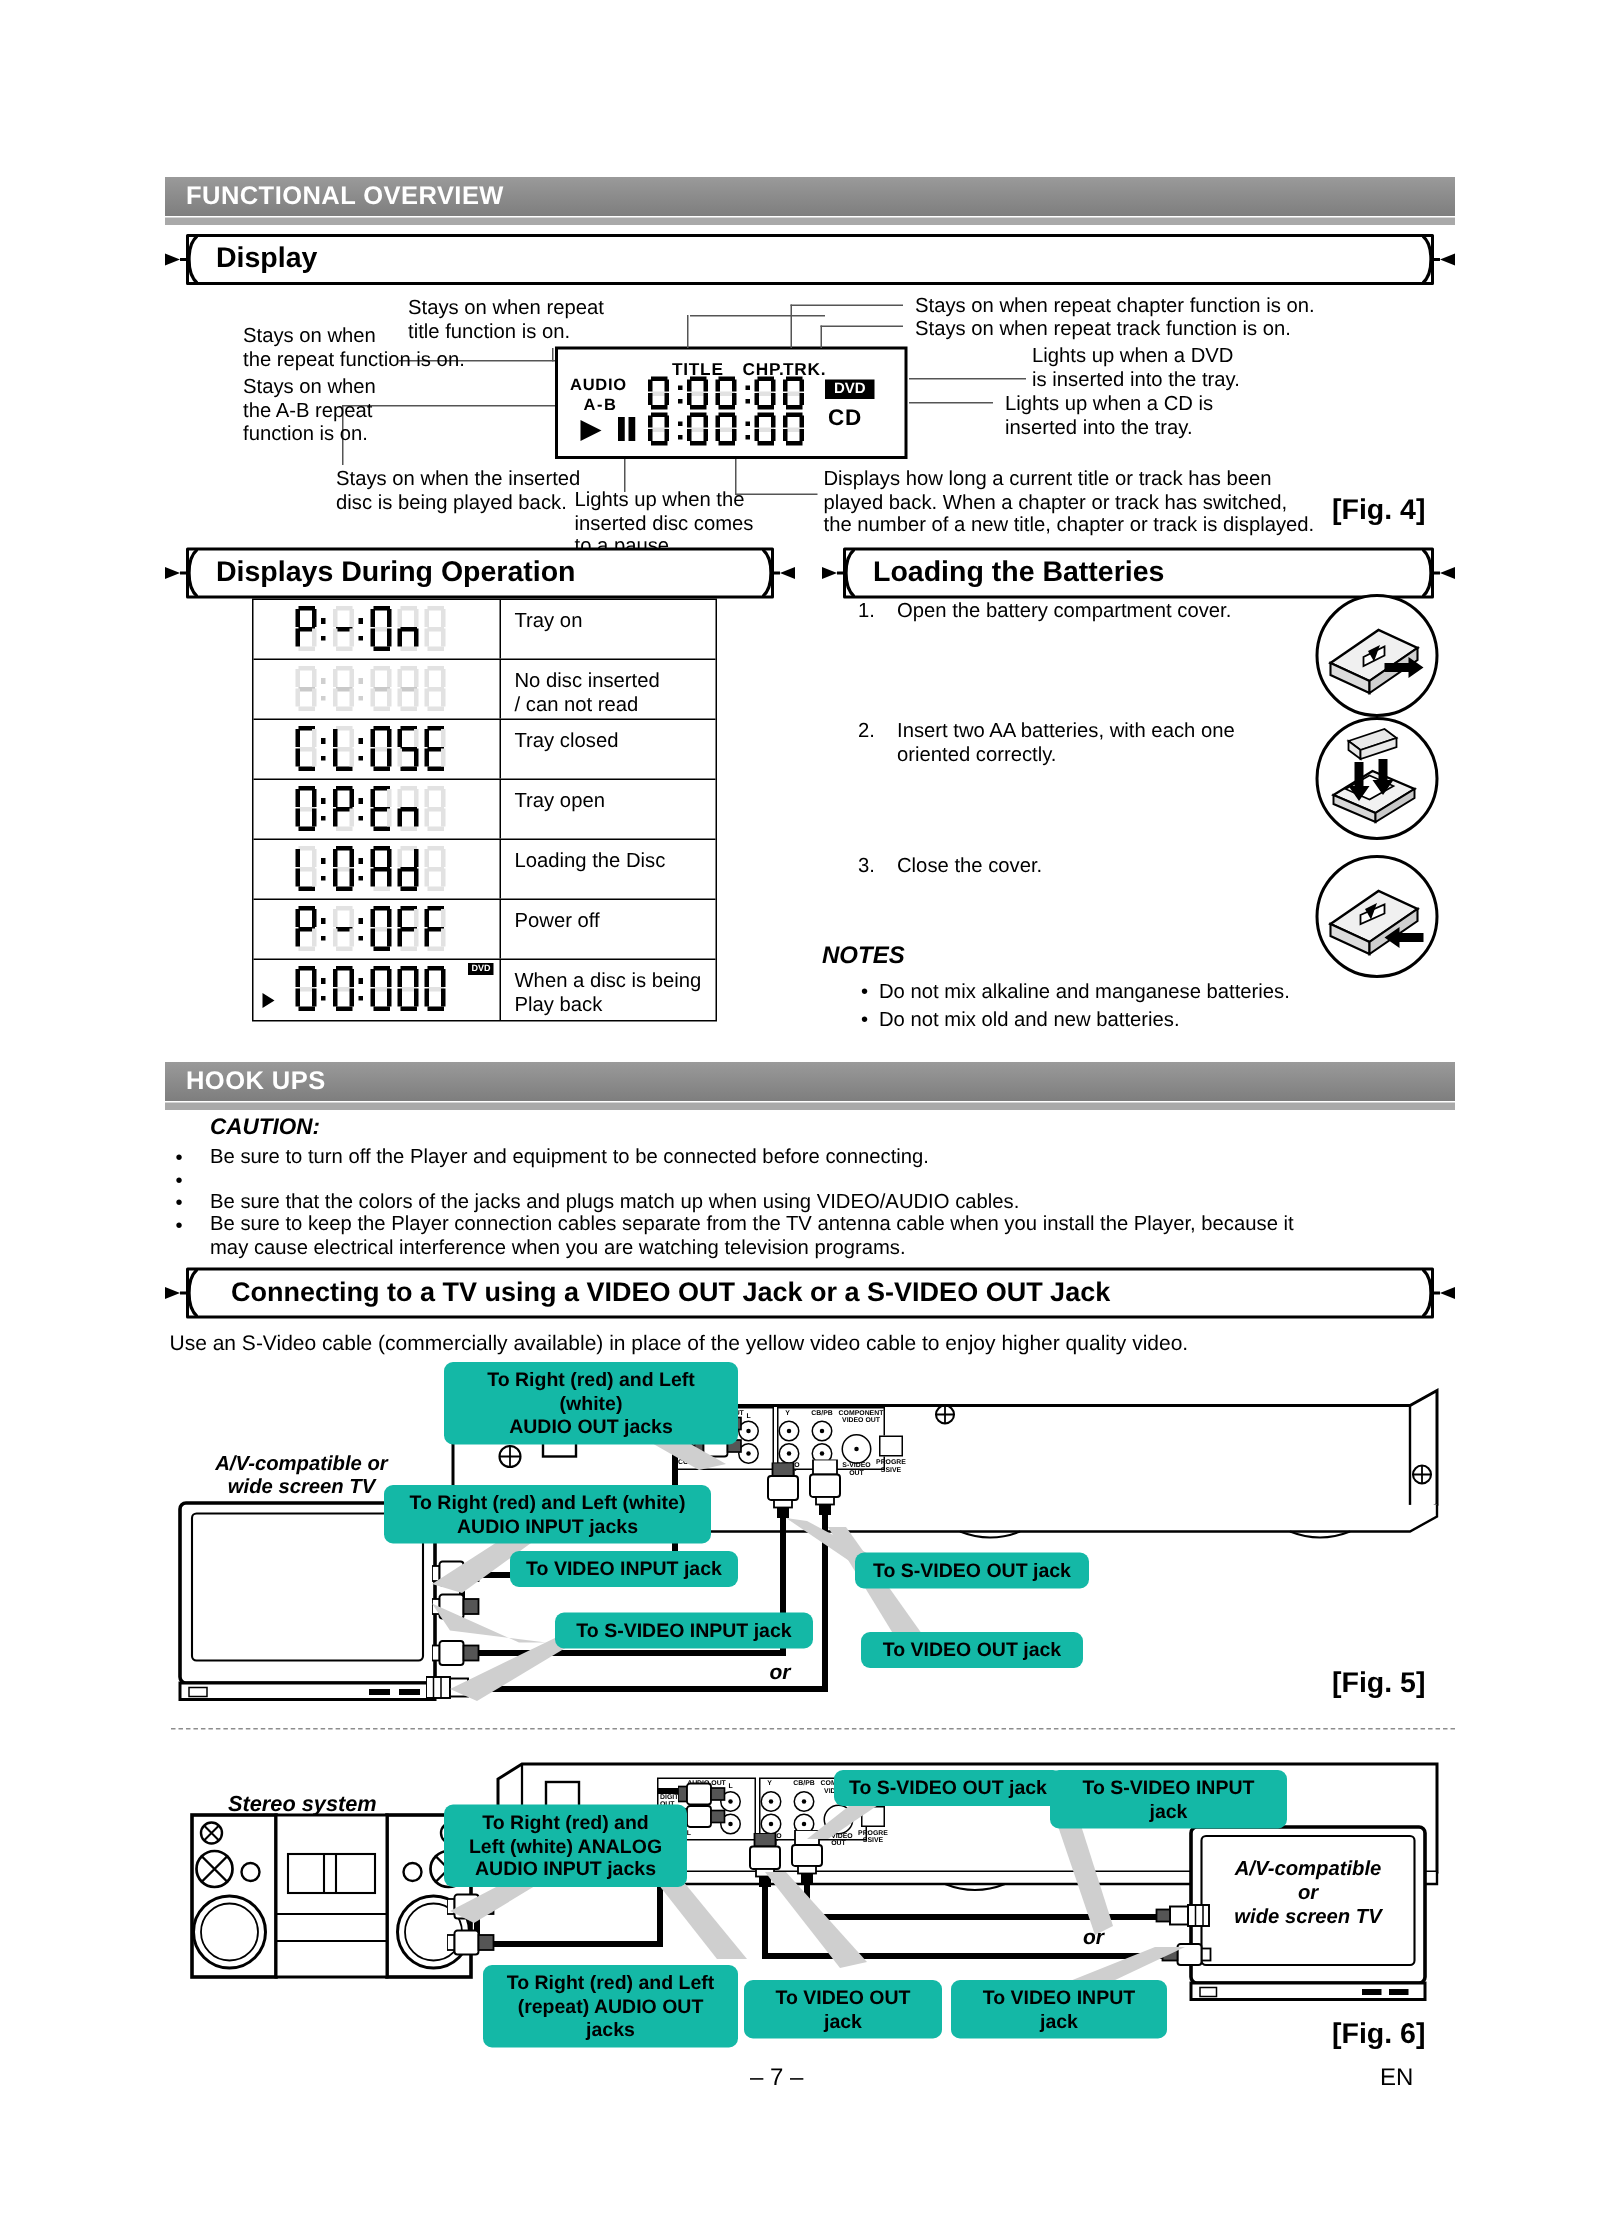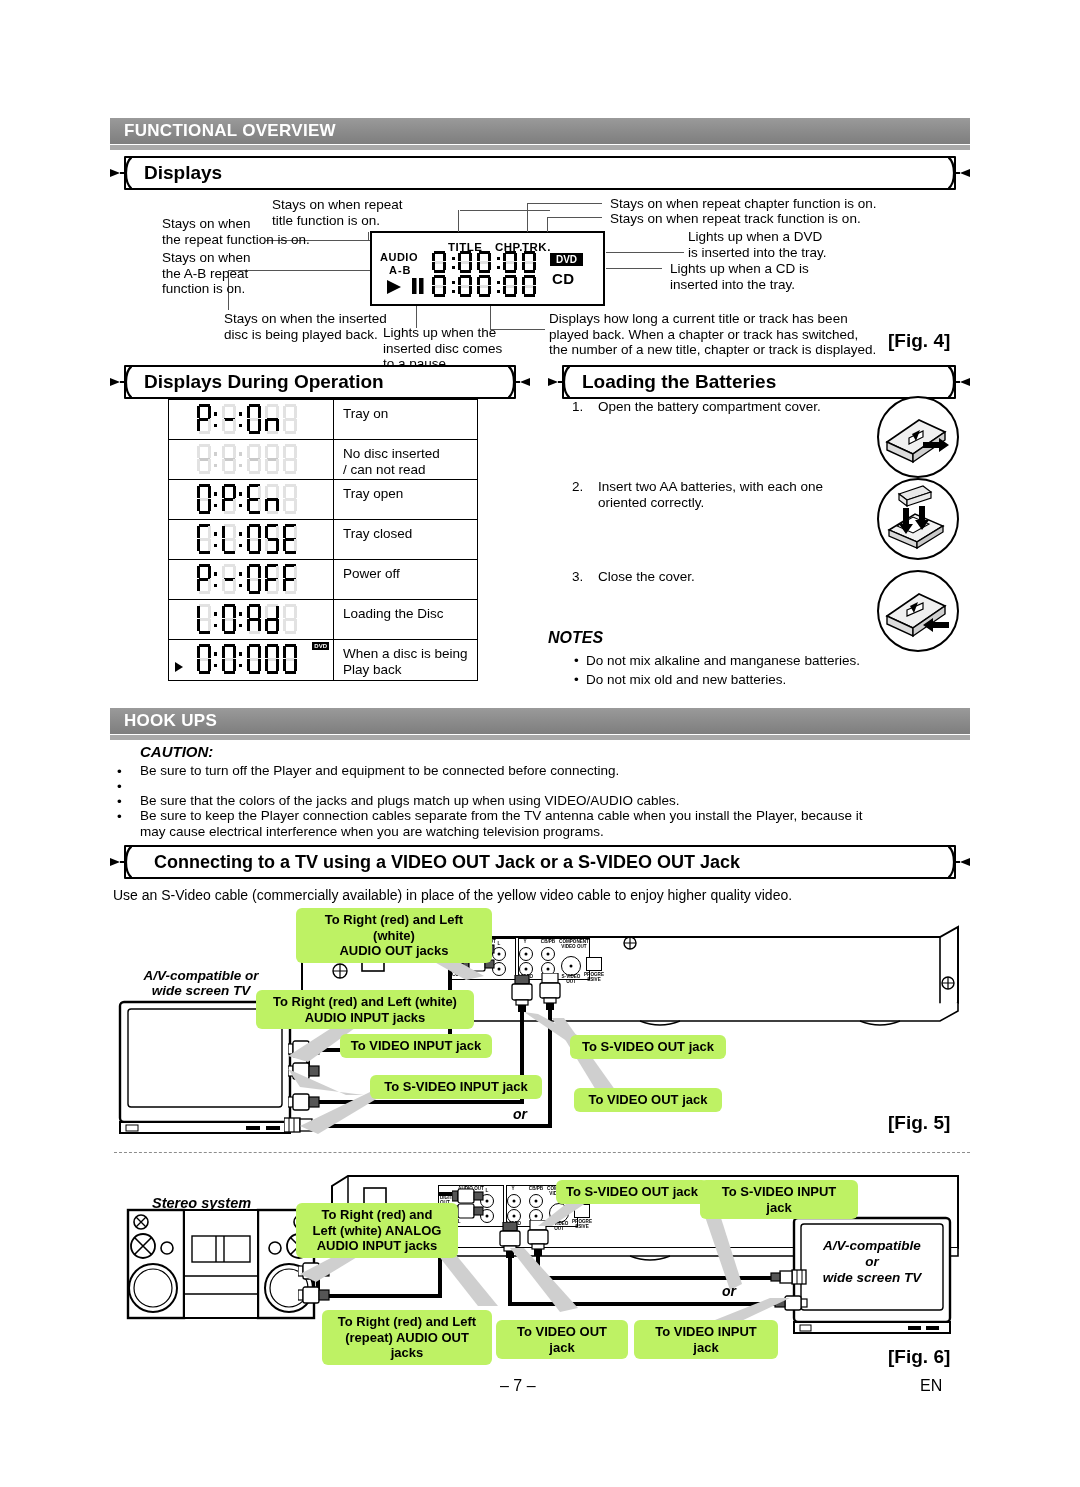--- a/index.html
+++ b/index.html
@@ -79,21 +79,21 @@
 
   
   .batcircle {
     position:absolute; border:2.5px solid #000; border-radius:50%;
     background:#fff; overflow:hidden;
   }
 
   
   .callout {
     position:absolute;
-    background:#bef264;
+    background:#14b8a6;
     color:#000;
     font-size:13px; font-weight:bold; line-height:15.5px;
     border-radius:6px;
     padding:4px 8px;
     text-align:center;
     white-space:pre-line;
     box-sizing:border-box;
   }
   .cable { position:absolute; background:#000; }
   .jack { position:absolute; border:1.4px solid #000; border-radius:50%; background:#fff; box-sizing:border-box; }
@@ -127,21 +127,21 @@
     <svg class="tail left" viewBox="0 0 22 34">
       <path d="M22 1 C14 7,14 27,22 33" fill="none" stroke="#000" stroke-width="2.2"></path>
       <path d="M0 13 L10 17 L0 21 Z" fill="#000"></path>
       <path d="M10 17 L16 17" stroke="#000" stroke-width="2"></path>
     </svg>
     <svg class="tail right" viewBox="0 0 22 34">
       <path d="M0 1 C8 7,8 27,0 33" fill="none" stroke="#000" stroke-width="2.2"></path>
       <path d="M22 13 L12 17 L22 21 Z" fill="#000"></path>
       <path d="M12 17 L6 17" stroke="#000" stroke-width="2"></path>
     </svg>
-    <div class="rlabel">Displays</div>
+    <div class="rlabel">Display</div>
   </div>
 
   <div class="vfd" style="left:370px;top:231px;width:235px;height:75px;">
     <div class="seg-word" style="left:8px;top:18px;font-size:11px;">AUDIO</div>
     <div class="seg-word" style="left:17px;top:31px;font-size:11px;letter-spacing:1px;">A-B</div>
 
     <svg style="position:absolute;left:12px;top:44px;" width="20" height="20" viewBox="0 0 20 20">
       <path d="M3 3 L17 10 L3 17 Z" fill="#000"></path>
     </svg>
 
@@ -442,20 +442,80 @@
  / can not read</div>
       </div>
       <div class="drow" style="height: 40px;">
         <div class="dcell-seg">
           <div style="position: absolute; left: 28px; top: 4px;">
             <div class="sseg" style="left: 0px; top: 0px; width: 14px; height: 30px;">
               <i style="left: 1.5px; top: 0px; width: 11px; height: 3px; background: rgb(0, 0, 0);"></i>
               <i style="left: 1.5px; top: 27px; width: 11px; height: 3px; background: rgb(0, 0, 0);"></i>
               <i style="left: 1.5px; top: 13.5px; width: 11px; height: 3px; background: rgb(226, 226, 226);"></i>
               <i style="left: 0px; top: 1.5px; width: 3px; height: 12px; background: rgb(0, 0, 0);"></i>
+              <i style="left: 11px; top: 1.5px; width: 3px; height: 12px; background: rgb(226, 226, 226);"></i>
+              <i style="left: 0px; top: 15px; width: 3px; height: 12px; background: rgb(0, 0, 0);"></i>
+              <i style="left: 11px; top: 15px; width: 3px; height: 12px; background: rgb(226, 226, 226);"></i>
+            </div>
+            <div class="sseg" style="left: 25px; top: 0px; width: 14px; height: 30px;">
+              <i style="left: 1.5px; top: 0px; width: 11px; height: 3px; background: rgb(226, 226, 226);"></i>
+              <i style="left: 1.5px; top: 27px; width: 11px; height: 3px; background: rgb(0, 0, 0);"></i>
+              <i style="left: 1.5px; top: 13.5px; width: 11px; height: 3px; background: rgb(226, 226, 226);"></i>
+              <i style="left: 0px; top: 1.5px; width: 3px; height: 12px; background: rgb(0, 0, 0);"></i>
+              <i style="left: 11px; top: 1.5px; width: 3px; height: 12px; background: rgb(226, 226, 226);"></i>
+              <i style="left: 0px; top: 15px; width: 3px; height: 12px; background: rgb(0, 0, 0);"></i>
+              <i style="left: 11px; top: 15px; width: 3px; height: 12px; background: rgb(226, 226, 226);"></i>
+            </div>
+            <div class="sseg" style="left: 50px; top: 0px; width: 14px; height: 30px;">
+              <i style="left: 1.5px; top: 0px; width: 11px; height: 3px; background: rgb(0, 0, 0);"></i>
+              <i style="left: 1.5px; top: 27px; width: 11px; height: 3px; background: rgb(0, 0, 0);"></i>
+              <i style="left: 1.5px; top: 13.5px; width: 11px; height: 3px; background: rgb(226, 226, 226);"></i>
+              <i style="left: 0px; top: 1.5px; width: 3px; height: 12px; background: rgb(0, 0, 0);"></i>
+              <i style="left: 11px; top: 1.5px; width: 3px; height: 12px; background: rgb(0, 0, 0);"></i>
+              <i style="left: 0px; top: 15px; width: 3px; height: 12px; background: rgb(0, 0, 0);"></i>
+              <i style="left: 11px; top: 15px; width: 3px; height: 12px; background: rgb(0, 0, 0);"></i>
+            </div>
+            <div class="sseg" style="left: 68px; top: 0px; width: 14px; height: 30px;">
+              <i style="left: 1.5px; top: 0px; width: 11px; height: 3px; background: rgb(0, 0, 0);"></i>
+              <i style="left: 1.5px; top: 27px; width: 11px; height: 3px; background: rgb(0, 0, 0);"></i>
+              <i style="left: 1.5px; top: 13.5px; width: 11px; height: 3px; background: rgb(0, 0, 0);"></i>
+              <i style="left: 0px; top: 1.5px; width: 3px; height: 12px; background: rgb(0, 0, 0);"></i>
+              <i style="left: 11px; top: 1.5px; width: 3px; height: 12px; background: rgb(226, 226, 226);"></i>
+              <i style="left: 0px; top: 15px; width: 3px; height: 12px; background: rgb(226, 226, 226);"></i>
+              <i style="left: 11px; top: 15px; width: 3px; height: 12px; background: rgb(0, 0, 0);"></i>
+            </div>
+            <div class="sseg" style="left: 86px; top: 0px; width: 14px; height: 30px;">
+              <i style="left: 1.5px; top: 0px; width: 11px; height: 3px; background: rgb(0, 0, 0);"></i>
+              <i style="left: 1.5px; top: 27px; width: 11px; height: 3px; background: rgb(0, 0, 0);"></i>
+              <i style="left: 1.5px; top: 13.5px; width: 11px; height: 3px; background: rgb(0, 0, 0);"></i>
+              <i style="left: 0px; top: 1.5px; width: 3px; height: 12px; background: rgb(0, 0, 0);"></i>
+              <i style="left: 11px; top: 1.5px; width: 3px; height: 12px; background: rgb(226, 226, 226);"></i>
+              <i style="left: 0px; top: 15px; width: 3px; height: 12px; background: rgb(0, 0, 0);"></i>
+              <i style="left: 11px; top: 15px; width: 3px; height: 12px; background: rgb(226, 226, 226);"></i>
+            </div>
+            <div style="position: absolute; left: 17px; top: 0px;">
+              <i style="position: absolute; display: block; left: 0px; top: 8.4px; width: 3.2px; height: 3.2px; background: rgb(0, 0, 0);"></i>
+              <i style="position: absolute; display: block; left: 0px; top: 19.8px; width: 3.2px; height: 3.2px; background: rgb(0, 0, 0);"></i>
+            </div>
+            <div style="position: absolute; left: 42px; top: 0px;">
+              <i style="position: absolute; display: block; left: 0px; top: 8.4px; width: 3.2px; height: 3.2px; background: rgb(0, 0, 0);"></i>
+              <i style="position: absolute; display: block; left: 0px; top: 19.8px; width: 3.2px; height: 3.2px; background: rgb(0, 0, 0);"></i>
+            </div>
+          </div>
+        </div>
+        <div class="dcell-txt">Tray closed</div>
+      </div>
+      <div class="drow" style="height: 40px;">
+        <div class="dcell-seg">
+          <div style="position: absolute; left: 28px; top: 4px;">
+            <div class="sseg" style="left: 0px; top: 0px; width: 14px; height: 30px;">
+              <i style="left: 1.5px; top: 0px; width: 11px; height: 3px; background: rgb(0, 0, 0);"></i>
+              <i style="left: 1.5px; top: 27px; width: 11px; height: 3px; background: rgb(0, 0, 0);"></i>
+              <i style="left: 1.5px; top: 13.5px; width: 11px; height: 3px; background: rgb(226, 226, 226);"></i>
+              <i style="left: 0px; top: 1.5px; width: 3px; height: 12px; background: rgb(0, 0, 0);"></i>
               <i style="left: 11px; top: 1.5px; width: 3px; height: 12px; background: rgb(0, 0, 0);"></i>
               <i style="left: 0px; top: 15px; width: 3px; height: 12px; background: rgb(0, 0, 0);"></i>
               <i style="left: 11px; top: 15px; width: 3px; height: 12px; background: rgb(0, 0, 0);"></i>
             </div>
             <div class="sseg" style="left: 25px; top: 0px; width: 14px; height: 30px;">
               <i style="left: 1.5px; top: 0px; width: 11px; height: 3px; background: rgb(0, 0, 0);"></i>
               <i style="left: 1.5px; top: 27px; width: 11px; height: 3px; background: rgb(226, 226, 226);"></i>
               <i style="left: 1.5px; top: 13.5px; width: 11px; height: 3px; background: rgb(0, 0, 0);"></i>
               <i style="left: 0px; top: 1.5px; width: 3px; height: 12px; background: rgb(0, 0, 0);"></i>
               <i style="left: 11px; top: 1.5px; width: 3px; height: 12px; background: rgb(0, 0, 0);"></i>
@@ -498,75 +558,75 @@
               <i style="position: absolute; display: block; left: 0px; top: 19.8px; width: 3.2px; height: 3.2px; background: rgb(0, 0, 0);"></i>
             </div>
           </div>
         </div>
         <div class="dcell-txt">Tray open</div>
       </div>
       <div class="drow" style="height: 40px;">
         <div class="dcell-seg">
           <div style="position: absolute; left: 28px; top: 4px;">
             <div class="sseg" style="left: 0px; top: 0px; width: 14px; height: 30px;">
-              <i style="left: 1.5px; top: 0px; width: 11px; height: 3px; background: rgb(0, 0, 0);"></i>
+              <i style="left: 1.5px; top: 0px; width: 11px; height: 3px; background: rgb(226, 226, 226);"></i>
               <i style="left: 1.5px; top: 27px; width: 11px; height: 3px; background: rgb(0, 0, 0);"></i>
               <i style="left: 1.5px; top: 13.5px; width: 11px; height: 3px; background: rgb(226, 226, 226);"></i>
               <i style="left: 0px; top: 1.5px; width: 3px; height: 12px; background: rgb(0, 0, 0);"></i>
               <i style="left: 11px; top: 1.5px; width: 3px; height: 12px; background: rgb(226, 226, 226);"></i>
               <i style="left: 0px; top: 15px; width: 3px; height: 12px; background: rgb(0, 0, 0);"></i>
               <i style="left: 11px; top: 15px; width: 3px; height: 12px; background: rgb(226, 226, 226);"></i>
             </div>
             <div class="sseg" style="left: 25px; top: 0px; width: 14px; height: 30px;">
-              <i style="left: 1.5px; top: 0px; width: 11px; height: 3px; background: rgb(226, 226, 226);"></i>
-              <i style="left: 1.5px; top: 27px; width: 11px; height: 3px; background: rgb(0, 0, 0);"></i>
-              <i style="left: 1.5px; top: 13.5px; width: 11px; height: 3px; background: rgb(226, 226, 226);"></i>
-              <i style="left: 0px; top: 1.5px; width: 3px; height: 12px; background: rgb(0, 0, 0);"></i>
-              <i style="left: 11px; top: 1.5px; width: 3px; height: 12px; background: rgb(226, 226, 226);"></i>
-              <i style="left: 0px; top: 15px; width: 3px; height: 12px; background: rgb(0, 0, 0);"></i>
-              <i style="left: 11px; top: 15px; width: 3px; height: 12px; background: rgb(226, 226, 226);"></i>
+              <i style="left: 1.5px; top: 0px; width: 11px; height: 3px; background: rgb(0, 0, 0);"></i>
+              <i style="left: 1.5px; top: 27px; width: 11px; height: 3px; background: rgb(0, 0, 0);"></i>
+              <i style="left: 1.5px; top: 13.5px; width: 11px; height: 3px; background: rgb(226, 226, 226);"></i>
+              <i style="left: 0px; top: 1.5px; width: 3px; height: 12px; background: rgb(0, 0, 0);"></i>
+              <i style="left: 11px; top: 1.5px; width: 3px; height: 12px; background: rgb(0, 0, 0);"></i>
+              <i style="left: 0px; top: 15px; width: 3px; height: 12px; background: rgb(0, 0, 0);"></i>
+              <i style="left: 11px; top: 15px; width: 3px; height: 12px; background: rgb(0, 0, 0);"></i>
             </div>
             <div class="sseg" style="left: 50px; top: 0px; width: 14px; height: 30px;">
               <i style="left: 1.5px; top: 0px; width: 11px; height: 3px; background: rgb(0, 0, 0);"></i>
-              <i style="left: 1.5px; top: 27px; width: 11px; height: 3px; background: rgb(0, 0, 0);"></i>
-              <i style="left: 1.5px; top: 13.5px; width: 11px; height: 3px; background: rgb(226, 226, 226);"></i>
+              <i style="left: 1.5px; top: 27px; width: 11px; height: 3px; background: rgb(226, 226, 226);"></i>
+              <i style="left: 1.5px; top: 13.5px; width: 11px; height: 3px; background: rgb(0, 0, 0);"></i>
               <i style="left: 0px; top: 1.5px; width: 3px; height: 12px; background: rgb(0, 0, 0);"></i>
               <i style="left: 11px; top: 1.5px; width: 3px; height: 12px; background: rgb(0, 0, 0);"></i>
               <i style="left: 0px; top: 15px; width: 3px; height: 12px; background: rgb(0, 0, 0);"></i>
               <i style="left: 11px; top: 15px; width: 3px; height: 12px; background: rgb(0, 0, 0);"></i>
             </div>
             <div class="sseg" style="left: 68px; top: 0px; width: 14px; height: 30px;">
-              <i style="left: 1.5px; top: 0px; width: 11px; height: 3px; background: rgb(0, 0, 0);"></i>
-              <i style="left: 1.5px; top: 27px; width: 11px; height: 3px; background: rgb(0, 0, 0);"></i>
-              <i style="left: 1.5px; top: 13.5px; width: 11px; height: 3px; background: rgb(0, 0, 0);"></i>
-              <i style="left: 0px; top: 1.5px; width: 3px; height: 12px; background: rgb(0, 0, 0);"></i>
+              <i style="left: 1.5px; top: 0px; width: 11px; height: 3px; background: rgb(226, 226, 226);"></i>
+              <i style="left: 1.5px; top: 27px; width: 11px; height: 3px; background: rgb(0, 0, 0);"></i>
+              <i style="left: 1.5px; top: 13.5px; width: 11px; height: 3px; background: rgb(0, 0, 0);"></i>
+              <i style="left: 0px; top: 1.5px; width: 3px; height: 12px; background: rgb(226, 226, 226);"></i>
+              <i style="left: 11px; top: 1.5px; width: 3px; height: 12px; background: rgb(0, 0, 0);"></i>
+              <i style="left: 0px; top: 15px; width: 3px; height: 12px; background: rgb(0, 0, 0);"></i>
+              <i style="left: 11px; top: 15px; width: 3px; height: 12px; background: rgb(0, 0, 0);"></i>
+            </div>
+            <div class="sseg" style="left: 86px; top: 0px; width: 14px; height: 30px;">
+              <i style="left: 1.5px; top: 0px; width: 11px; height: 3px; background: rgb(226, 226, 226);"></i>
+              <i style="left: 1.5px; top: 27px; width: 11px; height: 3px; background: rgb(226, 226, 226);"></i>
+              <i style="left: 1.5px; top: 13.5px; width: 11px; height: 3px; background: rgb(226, 226, 226);"></i>
+              <i style="left: 0px; top: 1.5px; width: 3px; height: 12px; background: rgb(226, 226, 226);"></i>
               <i style="left: 11px; top: 1.5px; width: 3px; height: 12px; background: rgb(226, 226, 226);"></i>
               <i style="left: 0px; top: 15px; width: 3px; height: 12px; background: rgb(226, 226, 226);"></i>
-              <i style="left: 11px; top: 15px; width: 3px; height: 12px; background: rgb(0, 0, 0);"></i>
-            </div>
-            <div class="sseg" style="left: 86px; top: 0px; width: 14px; height: 30px;">
-              <i style="left: 1.5px; top: 0px; width: 11px; height: 3px; background: rgb(0, 0, 0);"></i>
-              <i style="left: 1.5px; top: 27px; width: 11px; height: 3px; background: rgb(0, 0, 0);"></i>
-              <i style="left: 1.5px; top: 13.5px; width: 11px; height: 3px; background: rgb(0, 0, 0);"></i>
-              <i style="left: 0px; top: 1.5px; width: 3px; height: 12px; background: rgb(0, 0, 0);"></i>
-              <i style="left: 11px; top: 1.5px; width: 3px; height: 12px; background: rgb(226, 226, 226);"></i>
-              <i style="left: 0px; top: 15px; width: 3px; height: 12px; background: rgb(0, 0, 0);"></i>
               <i style="left: 11px; top: 15px; width: 3px; height: 12px; background: rgb(226, 226, 226);"></i>
             </div>
             <div style="position: absolute; left: 17px; top: 0px;">
               <i style="position: absolute; display: block; left: 0px; top: 8.4px; width: 3.2px; height: 3.2px; background: rgb(0, 0, 0);"></i>
               <i style="position: absolute; display: block; left: 0px; top: 19.8px; width: 3.2px; height: 3.2px; background: rgb(0, 0, 0);"></i>
             </div>
             <div style="position: absolute; left: 42px; top: 0px;">
               <i style="position: absolute; display: block; left: 0px; top: 8.4px; width: 3.2px; height: 3.2px; background: rgb(0, 0, 0);"></i>
               <i style="position: absolute; display: block; left: 0px; top: 19.8px; width: 3.2px; height: 3.2px; background: rgb(0, 0, 0);"></i>
             </div>
           </div>
         </div>
-        <div class="dcell-txt">Tray closed</div>
+        <div class="dcell-txt">Loading the Disc</div>
       </div>
       <div class="drow" style="height: 40px;">
         <div class="dcell-seg">
           <div style="position: absolute; left: 28px; top: 4px;">
             <div class="sseg" style="left: 0px; top: 0px; width: 14px; height: 30px;">
               <i style="left: 1.5px; top: 0px; width: 11px; height: 3px; background: rgb(0, 0, 0);"></i>
               <i style="left: 1.5px; top: 27px; width: 11px; height: 3px; background: rgb(226, 226, 226);"></i>
               <i style="left: 1.5px; top: 13.5px; width: 11px; height: 3px; background: rgb(0, 0, 0);"></i>
               <i style="left: 0px; top: 1.5px; width: 3px; height: 12px; background: rgb(0, 0, 0);"></i>
               <i style="left: 11px; top: 1.5px; width: 3px; height: 12px; background: rgb(0, 0, 0);"></i>
@@ -613,80 +673,20 @@
               <i style="position: absolute; display: block; left: 0px; top: 8.4px; width: 3.2px; height: 3.2px; background: rgb(0, 0, 0);"></i>
               <i style="position: absolute; display: block; left: 0px; top: 19.8px; width: 3.2px; height: 3.2px; background: rgb(0, 0, 0);"></i>
             </div>
             <div style="position: absolute; left: 42px; top: 0px;">
               <i style="position: absolute; display: block; left: 0px; top: 8.4px; width: 3.2px; height: 3.2px; background: rgb(0, 0, 0);"></i>
               <i style="position: absolute; display: block; left: 0px; top: 19.8px; width: 3.2px; height: 3.2px; background: rgb(0, 0, 0);"></i>
             </div>
           </div>
         </div>
         <div class="dcell-txt">Power off</div>
-      </div>
-      <div class="drow" style="height: 40px;">
-        <div class="dcell-seg">
-          <div style="position: absolute; left: 28px; top: 4px;">
-            <div class="sseg" style="left: 0px; top: 0px; width: 14px; height: 30px;">
-              <i style="left: 1.5px; top: 0px; width: 11px; height: 3px; background: rgb(226, 226, 226);"></i>
-              <i style="left: 1.5px; top: 27px; width: 11px; height: 3px; background: rgb(0, 0, 0);"></i>
-              <i style="left: 1.5px; top: 13.5px; width: 11px; height: 3px; background: rgb(226, 226, 226);"></i>
-              <i style="left: 0px; top: 1.5px; width: 3px; height: 12px; background: rgb(0, 0, 0);"></i>
-              <i style="left: 11px; top: 1.5px; width: 3px; height: 12px; background: rgb(226, 226, 226);"></i>
-              <i style="left: 0px; top: 15px; width: 3px; height: 12px; background: rgb(0, 0, 0);"></i>
-              <i style="left: 11px; top: 15px; width: 3px; height: 12px; background: rgb(226, 226, 226);"></i>
-            </div>
-            <div class="sseg" style="left: 25px; top: 0px; width: 14px; height: 30px;">
-              <i style="left: 1.5px; top: 0px; width: 11px; height: 3px; background: rgb(0, 0, 0);"></i>
-              <i style="left: 1.5px; top: 27px; width: 11px; height: 3px; background: rgb(0, 0, 0);"></i>
-              <i style="left: 1.5px; top: 13.5px; width: 11px; height: 3px; background: rgb(226, 226, 226);"></i>
-              <i style="left: 0px; top: 1.5px; width: 3px; height: 12px; background: rgb(0, 0, 0);"></i>
-              <i style="left: 11px; top: 1.5px; width: 3px; height: 12px; background: rgb(0, 0, 0);"></i>
-              <i style="left: 0px; top: 15px; width: 3px; height: 12px; background: rgb(0, 0, 0);"></i>
-              <i style="left: 11px; top: 15px; width: 3px; height: 12px; background: rgb(0, 0, 0);"></i>
-            </div>
-            <div class="sseg" style="left: 50px; top: 0px; width: 14px; height: 30px;">
-              <i style="left: 1.5px; top: 0px; width: 11px; height: 3px; background: rgb(0, 0, 0);"></i>
-              <i style="left: 1.5px; top: 27px; width: 11px; height: 3px; background: rgb(226, 226, 226);"></i>
-              <i style="left: 1.5px; top: 13.5px; width: 11px; height: 3px; background: rgb(0, 0, 0);"></i>
-              <i style="left: 0px; top: 1.5px; width: 3px; height: 12px; background: rgb(0, 0, 0);"></i>
-              <i style="left: 11px; top: 1.5px; width: 3px; height: 12px; background: rgb(0, 0, 0);"></i>
-              <i style="left: 0px; top: 15px; width: 3px; height: 12px; background: rgb(0, 0, 0);"></i>
-              <i style="left: 11px; top: 15px; width: 3px; height: 12px; background: rgb(0, 0, 0);"></i>
-            </div>
-            <div class="sseg" style="left: 68px; top: 0px; width: 14px; height: 30px;">
-              <i style="left: 1.5px; top: 0px; width: 11px; height: 3px; background: rgb(226, 226, 226);"></i>
-              <i style="left: 1.5px; top: 27px; width: 11px; height: 3px; background: rgb(0, 0, 0);"></i>
-              <i style="left: 1.5px; top: 13.5px; width: 11px; height: 3px; background: rgb(0, 0, 0);"></i>
-              <i style="left: 0px; top: 1.5px; width: 3px; height: 12px; background: rgb(226, 226, 226);"></i>
-              <i style="left: 11px; top: 1.5px; width: 3px; height: 12px; background: rgb(0, 0, 0);"></i>
-              <i style="left: 0px; top: 15px; width: 3px; height: 12px; background: rgb(0, 0, 0);"></i>
-              <i style="left: 11px; top: 15px; width: 3px; height: 12px; background: rgb(0, 0, 0);"></i>
-            </div>
-            <div class="sseg" style="left: 86px; top: 0px; width: 14px; height: 30px;">
-              <i style="left: 1.5px; top: 0px; width: 11px; height: 3px; background: rgb(226, 226, 226);"></i>
-              <i style="left: 1.5px; top: 27px; width: 11px; height: 3px; background: rgb(226, 226, 226);"></i>
-              <i style="left: 1.5px; top: 13.5px; width: 11px; height: 3px; background: rgb(226, 226, 226);"></i>
-              <i style="left: 0px; top: 1.5px; width: 3px; height: 12px; background: rgb(226, 226, 226);"></i>
-              <i style="left: 11px; top: 1.5px; width: 3px; height: 12px; background: rgb(226, 226, 226);"></i>
-              <i style="left: 0px; top: 15px; width: 3px; height: 12px; background: rgb(226, 226, 226);"></i>
-              <i style="left: 11px; top: 15px; width: 3px; height: 12px; background: rgb(226, 226, 226);"></i>
-            </div>
-            <div style="position: absolute; left: 17px; top: 0px;">
-              <i style="position: absolute; display: block; left: 0px; top: 8.4px; width: 3.2px; height: 3.2px; background: rgb(0, 0, 0);"></i>
-              <i style="position: absolute; display: block; left: 0px; top: 19.8px; width: 3.2px; height: 3.2px; background: rgb(0, 0, 0);"></i>
-            </div>
-            <div style="position: absolute; left: 42px; top: 0px;">
-              <i style="position: absolute; display: block; left: 0px; top: 8.4px; width: 3.2px; height: 3.2px; background: rgb(0, 0, 0);"></i>
-              <i style="position: absolute; display: block; left: 0px; top: 19.8px; width: 3.2px; height: 3.2px; background: rgb(0, 0, 0);"></i>
-            </div>
-          </div>
-        </div>
-        <div class="dcell-txt">Loading the Disc</div>
       </div>
       <div class="drow" style="height: 40px;">
         <div class="dcell-seg">
           <div style="position: absolute; left: 28px; top: 4px;">
             <div class="sseg" style="left: 0px; top: 0px; width: 14px; height: 30px;">
               <i style="left: 1.5px; top: 0px; width: 11px; height: 3px; background: rgb(0, 0, 0);"></i>
               <i style="left: 1.5px; top: 27px; width: 11px; height: 3px; background: rgb(0, 0, 0);"></i>
               <i style="left: 1.5px; top: 13.5px; width: 11px; height: 3px; background: rgb(226, 226, 226);"></i>
               <i style="left: 0px; top: 1.5px; width: 3px; height: 12px; background: rgb(0, 0, 0);"></i>
               <i style="left: 11px; top: 1.5px; width: 3px; height: 12px; background: rgb(0, 0, 0);"></i>

